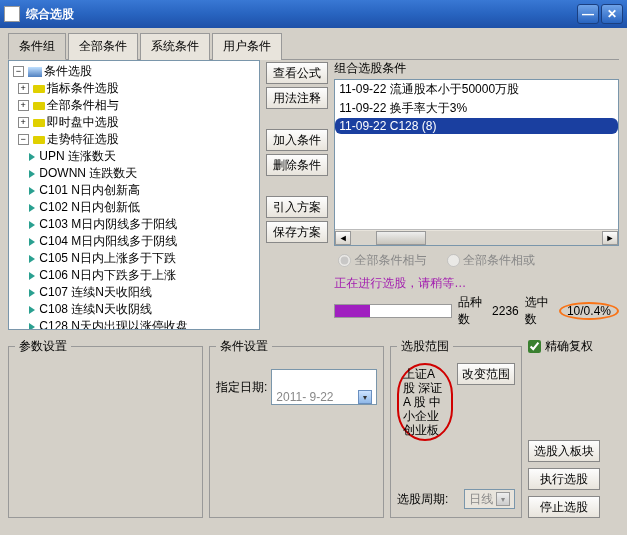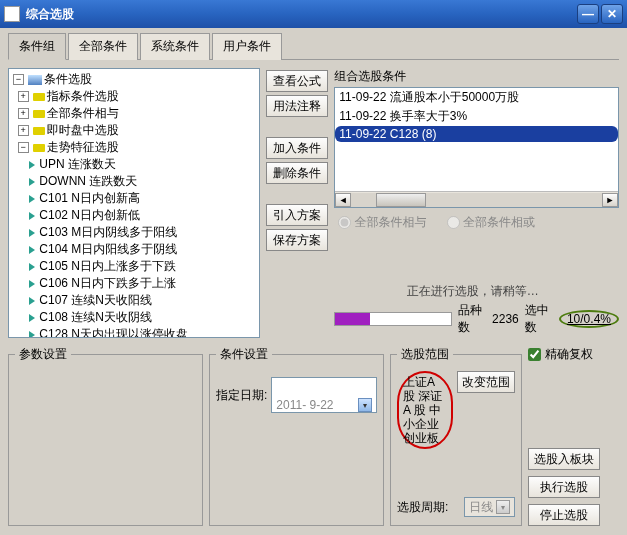--- a/index.html
+++ b/index.html
@@ -5,21 +5,21 @@
 * { box-sizing: border-box; margin: 0; padding: 0; font-family: "Microsoft YaHei", SimSun, sans-serif; font-size: 12px; }
 body { background: #d4d0c8; width: 627px; height: 535px; overflow: hidden; }
 
 .titlebar { height: 28px; background: linear-gradient(to bottom, #3978d4 0%, #2864c0 50%, #1e50a8 100%); display: flex; align-items: center; padding: 0 4px; color: #fff; }
 .titlebar .icon { width: 16px; height: 16px; background: #fff; border: 1px solid #999; margin-right: 6px; }
 .titlebar .title { flex: 1; font-weight: bold; }
 .titlebar .winbtn { width: 22px; height: 20px; margin-left: 2px; background: linear-gradient(#6fa3e8,#2864c0); border: 1px solid #1a3f80; border-radius: 3px; display: flex; align-items: center; justify-content: center; color: #fff; font-weight: bold; cursor: pointer; }
 
 .content { padding: 4px 8px; }
 
-.tabs { display: flex; border-bottom: 1px solid #999; margin-bottom: 8px; }
+.tabs { display: flex; border-bottom: 1px solid #999; margin-bottom: 0; }
 .tab { padding: 4px 10px; background: #e8e4dc; border: 1px solid #999; border-bottom: none; margin-right: 2px; cursor: pointer; position: relative; top: 1px; }
 .tab.active { background: #d4d0c8; border-bottom: 1px solid #d4d0c8; }
 
 .upper { display: flex; gap: 6px; height: 270px; }
 .treebox { width: 290px; height: 100%; background: #fff; border: 1px solid #7a96ab; overflow-y: scroll; overflow-x: hidden; padding: 2px; }
 .treeline { display: flex; align-items: center; height: 17px; white-space: nowrap; cursor: pointer; }
 .dots { color: #888; letter-spacing: -1px; }
 .pm { width: 11px; height: 11px; border: 1px solid #888; background: #fff; display: inline-flex; align-items: center; justify-content: center; font-size: 9px; line-height: 9px; color: #000; margin: 0 2px; }
 .key { width: 12px; height: 8px; background: #e0d000; border-radius: 1px; margin: 0 2px; display: inline-block; }
 .book { width: 14px; height: 10px; background: linear-gradient(#c0e0ff,#5080c0); margin: 0 2px; }
@@ -35,25 +35,25 @@
 .condlist { height: 180px; background: #fff; border: 1px solid #7a96ab; overflow: hidden; display: flex; flex-direction: column; }
 .conditem { padding: 1px 4px; white-space: nowrap; }
 .conditem.sel { background: #1a3fa0; color: #fff; border-radius: 6px; }
 .hscroll { margin-top: auto; height: 16px; background: #e8e4dc; border-top: 1px solid #bbb; display: flex; align-items: center; }
 .hscroll .arrow { width: 16px; height: 14px; background: linear-gradient(#fdfdfd,#d8d4cc); border: 1px solid #999; display: flex; align-items: center; justify-content: center; font-size: 9px; }
 .hscroll .track { flex: 1; background: #d8d4cc; height: 14px; position: relative; }
 .hscroll .thumb { position: absolute; left: 25px; width: 50px; top: 0; bottom: 0; background: linear-gradient(#eee,#c8c4bc); border: 1px solid #999; }
 
 .radios { display: flex; gap: 20px; padding: 6px 4px; color: #888; align-items: center; }
 .radios input { vertical-align: middle; }
-.status { color: #404040; text-align: center; padding-right: 8px; margin-top: 46px; }
+.status { color: #a21caf; text-align: left; padding-right: 8px; }
 .progress-row { display: flex; align-items: center; gap: 6px; padding: 2px 0; }
 .progress { width: 150px; height: 14px; border: 1px solid #999; background: #fff; }
 .progress .fill { height: 100%; width: 30%; background: #a020c0; }
-.ring { border: 2px solid #4d7c0f; border-radius: 50%; padding: 0 6px; text-decoration: underline; }
+.ring { border: 2px solid #f97316; border-radius: 50%; padding: 0 6px; }
 
 .lower { display: flex; gap: 6px; margin-top: 8px; }
 fieldset { border: 1px solid #999; padding: 8px 6px; }
 fieldset legend { padding: 0 4px; }
 .fs-param { width: 195px; height: 180px; }
 .fs-cond { width: 175px; height: 180px; }
 .fs-scope { width: 132px; height: 180px; display: flex; flex-direction: column; }
 .sidecol { width: 72px; display: flex; flex-direction: column; gap: 6px; }
 
 .date-row { display: flex; align-items: center; gap: 4px; margin-top: 6px; }

